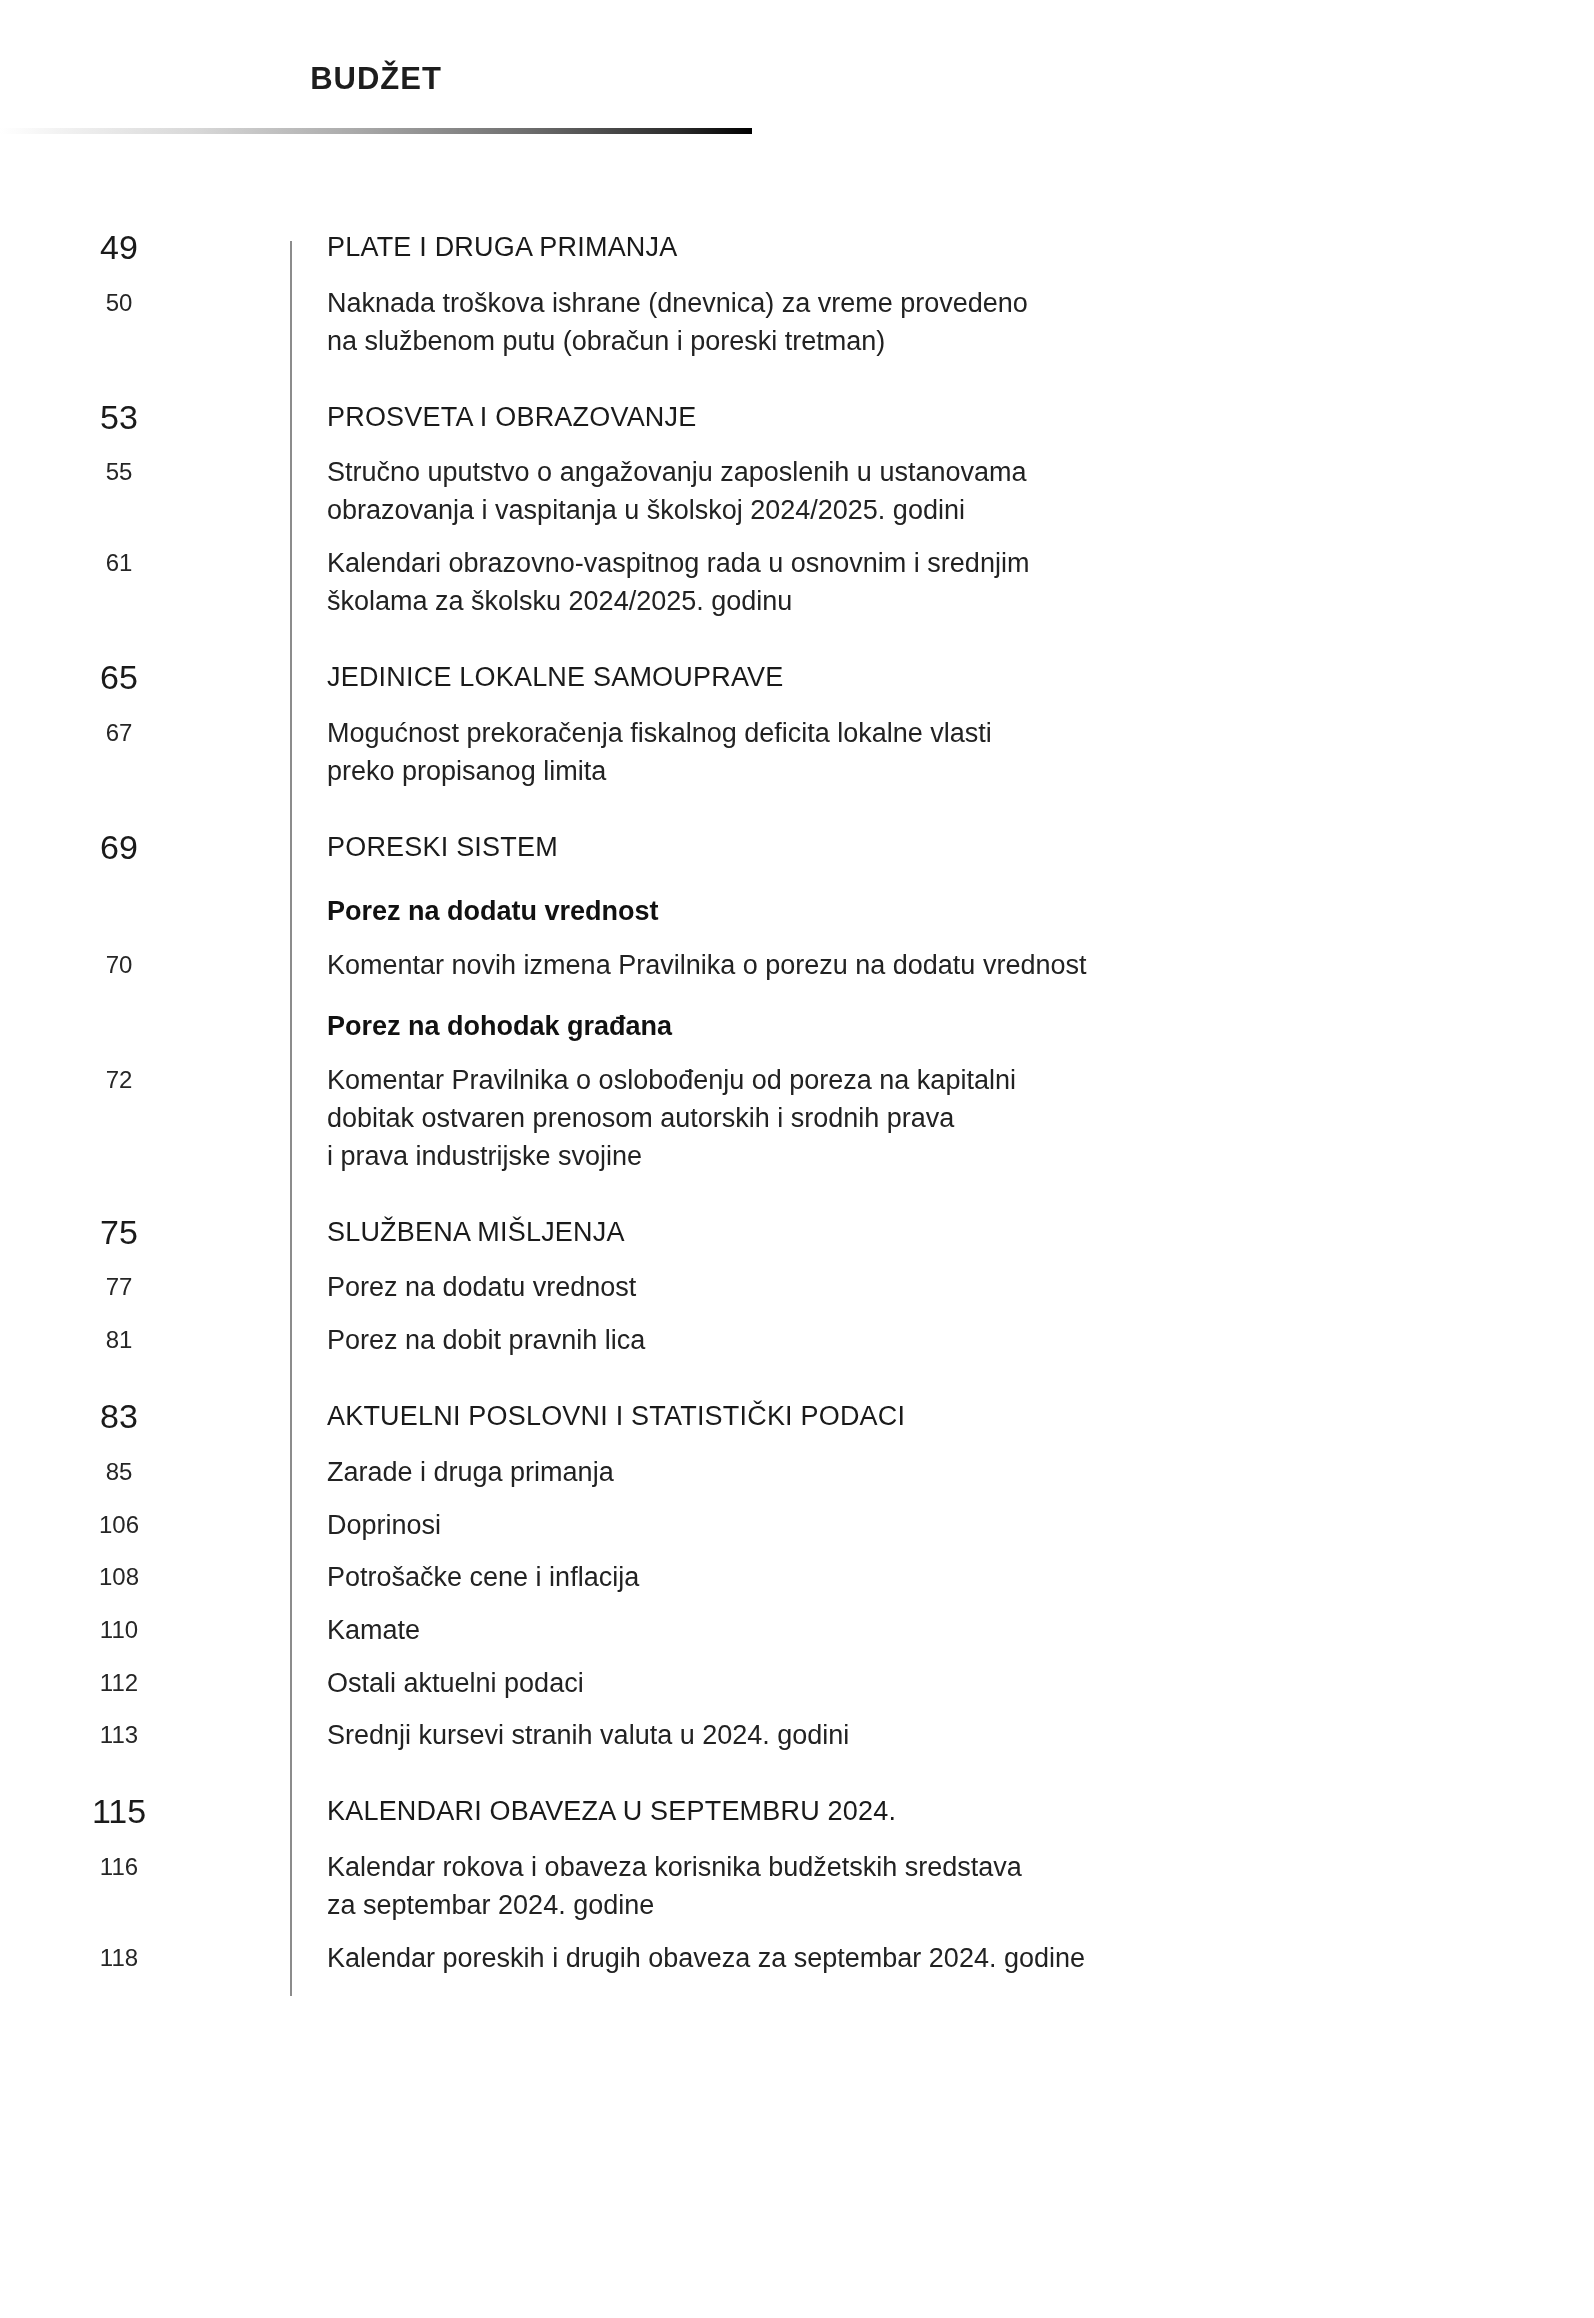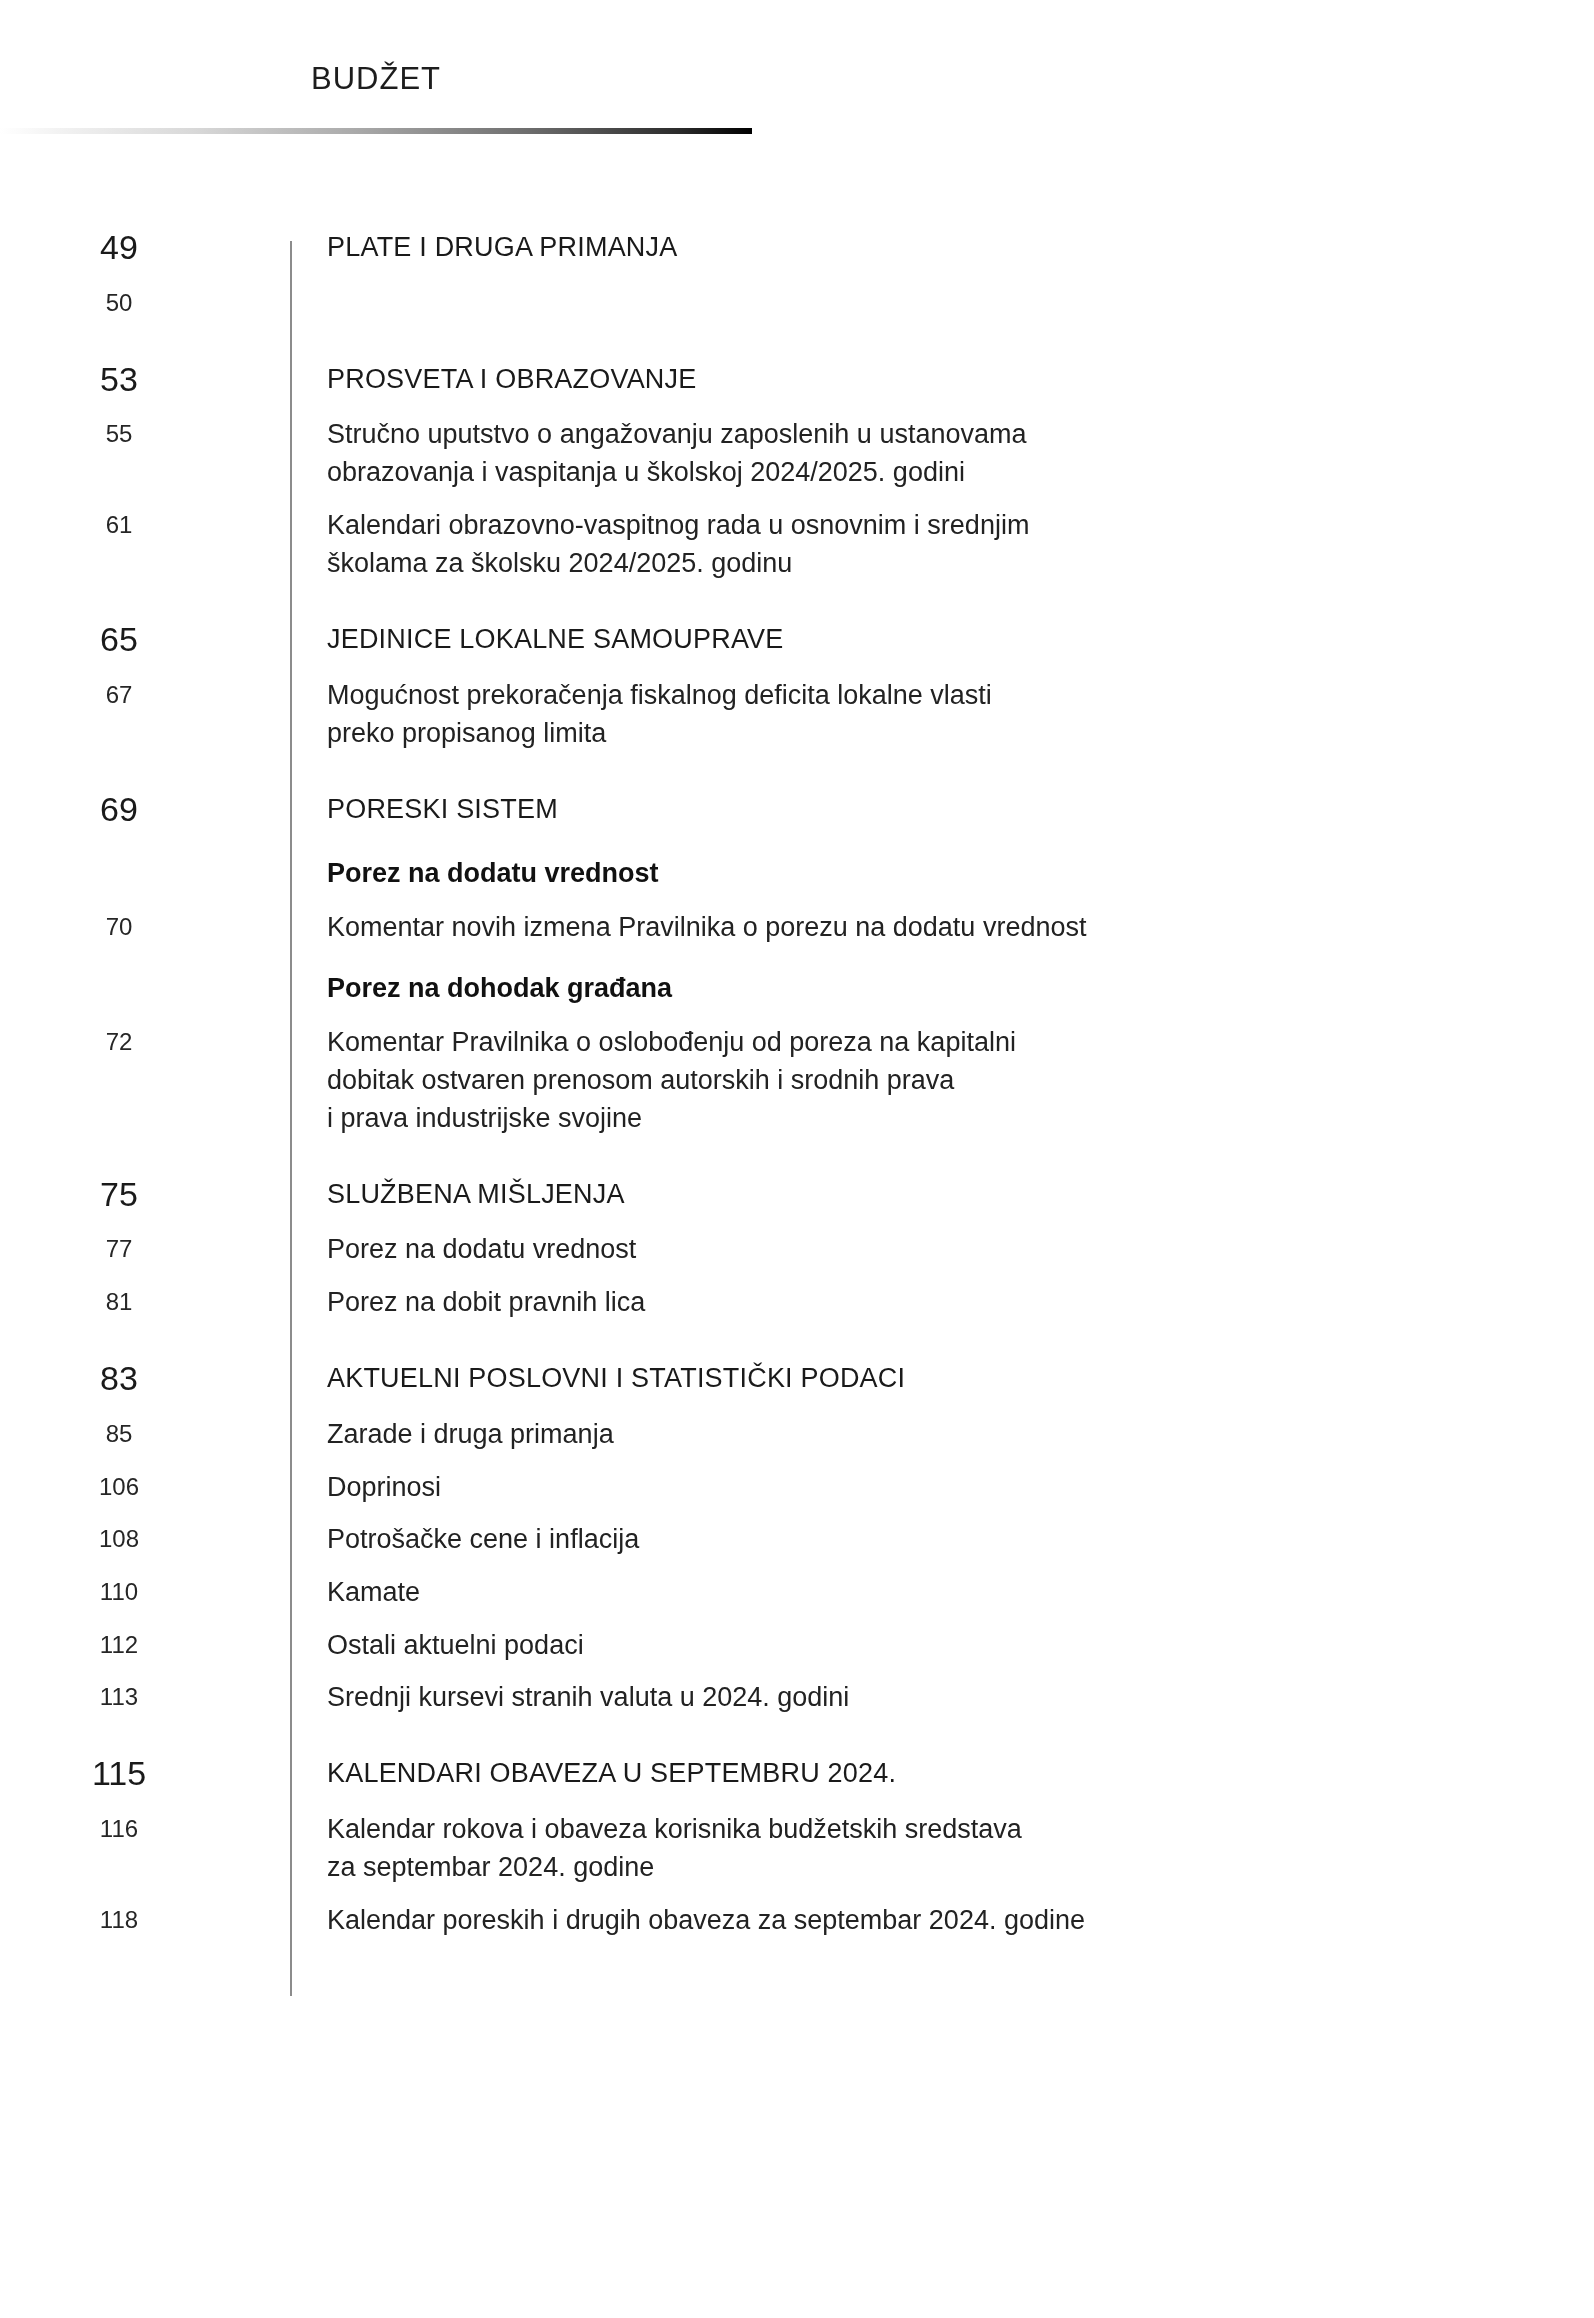--- a/index.html
+++ b/index.html
@@ -25,21 +25,21 @@
     height: 139px;
   }
   .header-title {
     position: absolute;
     top: 79px;
     left: 0;
     width: 752px;
     transform: translateY(-50%);
     text-align: center;
     font-size: 31px;
-    font-weight: 400;
+    font-weight: 700;
     letter-spacing: 1px;
     color: #1d1d1d;
   }
   .header-rule {
     position: absolute;
     top: 128px;
     left: 0;
     width: 752px;
     height: 5.7px;
     background: linear-gradient(to right, #ffffff 0%, #f2f2f2 8%, #d8d8d8 26%, #a8a8a8 48%, #6e6e6e 70%, #2c2c2c 90%, #000000 100%);
@@ -142,20 +142,22 @@
 
 <div class="toc">
   <div class="divider-line"></div>
   <div class="rows" id="toc-rows">
       <div class="row section">
         <div class="num">49</div>
         <div class="label">PLATE I DRUGA PRIMANJA</div>
       </div>
       <div class="row item">
         <div class="num">50</div>
+        <div class="label">Naknada troškova ishrane (dnevnica) za vreme provedeno
+na službenom putu (obračun i poreski tretman)</div>
       </div>
       <div class="row section">
         <div class="num">53</div>
         <div class="label">PROSVETA I OBRAZOVANJE</div>
       </div>
       <div class="row item">
         <div class="num">55</div>
         <div class="label">Stručno uputstvo o angažovanju zaposlenih u ustanovama
 obrazovanja i vaspitanja u školskoj 2024/2025. godini</div>
       </div>

